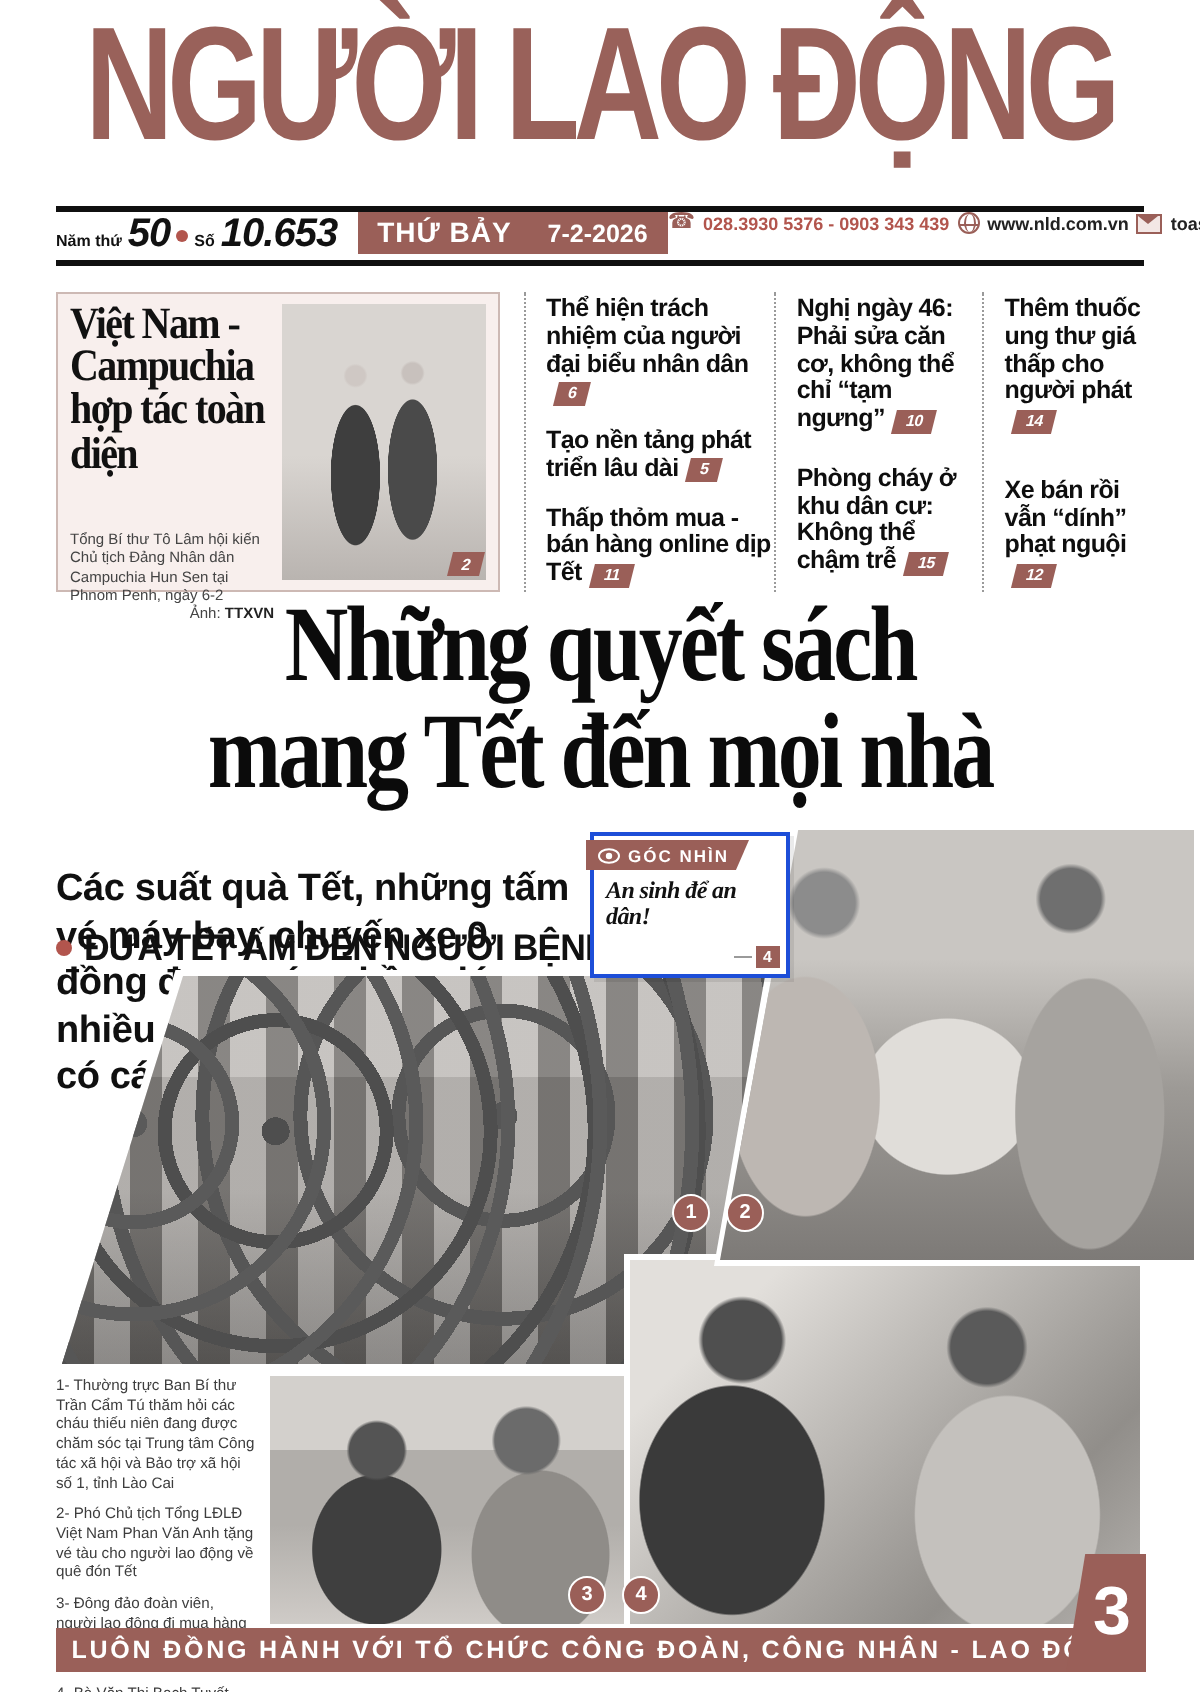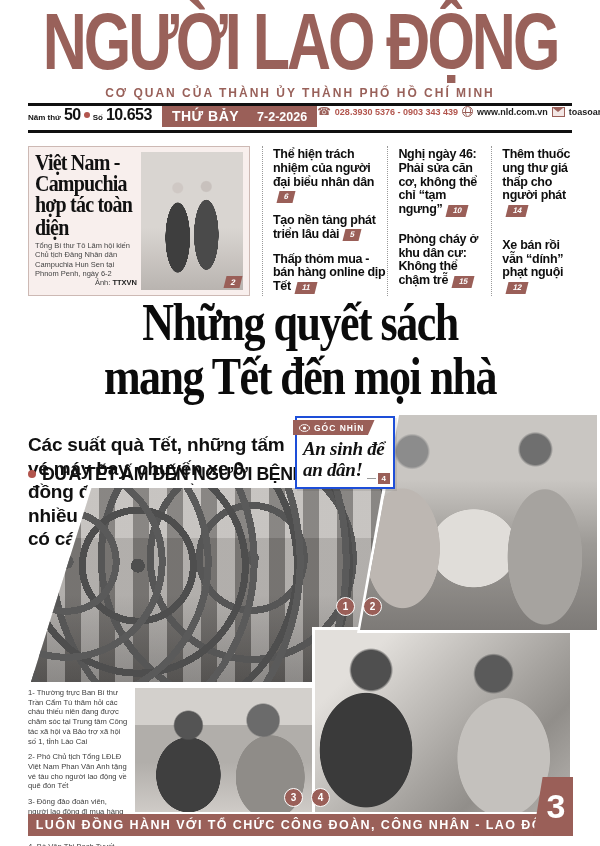--- a/index.html
+++ b/index.html
@@ -12,21 +12,21 @@
         transform:scale(1.0,1.32);transform-origin:center top;}
   .tagline{position:absolute;left:28px;top:86px;width:544px;text-align:center;
            font-weight:bold;font-size:12px;letter-spacing:2px;}
 
   
   .infobar{position:absolute;left:28px;top:103px;width:544px;height:24px;
            border-top:3px solid #101010;border-bottom:3px solid #101010;
            display:flex;align-items:flex-start;}
   .issue{display:flex;align-items:baseline;gap:3px;white-space:nowrap;}
   .issue .sm{font-weight:bold;font-size:8px;}
-  .issue .big{font-weight:bold;font-size:16px;letter-spacing:-0.5px;}
+  .issue .big{font-weight:bold;font-size:20px;letter-spacing:-0.5px;font-style:italic;}
   .issue .dot{width:6px;height:6px;border-radius:50%;display:inline-block;align-self:center;}
   .datebox{color:#fff;font-weight:bold;padding:2px 10px 3px 10px;margin-left:10px;
            font-size:14px;letter-spacing:0.5px;white-space:nowrap;}
   .datebox .d2{font-weight:bold;font-size:12.5px;margin-left:18px;letter-spacing:0;}
   .contact{margin-left:auto;display:flex;align-items:center;gap:4px;white-space:nowrap;}
   .contact .glyph{font-size:11px;line-height:1;}
   .contact .phone-num{font-weight:bold;font-size:9px;}
   .contact .txt{font-weight:bold;font-size:9px;color:#222;}
   .globe{width:9px;height:9px;border:1.2px solid #9a5f58;border-radius:50%;position:relative;display:inline-block;}
   .globe:before{content:"";position:absolute;left:0;right:0;top:50%;border-top:1px solid #9a5f58;}
@@ -36,21 +36,21 @@
   .mail:before{content:"";position:absolute;left:0;top:0;border-left:5.5px solid transparent;
                border-right:5.5px solid transparent;border-top:4px solid #9a5f58;}
 
   
   .hband{position:absolute;left:28px;top:146px;width:544px;height:150px;display:flex;}
   .feature{width:222px;min-width:222px;background:#f8efed;border:1px solid #cdb9b4;
            display:flex;padding:5px 6px;box-sizing:border-box;position:relative;}
   .feature-text{width:102px;min-width:102px;padding-right:4px;}
   .feature-title{font-family:"Liberation Serif",serif;font-weight:bold;font-size:20px;
                  line-height:0.96;letter-spacing:-0.8px;transform:scaleY(1.12);transform-origin:left top;}
-  .feature-cap{margin-top:12px;font-size:7.5px;line-height:1.25;color:#444;}
+  .feature-cap{margin-top:36px;font-size:7.5px;line-height:1.25;color:#444;}
   .feature-credit{font-size:7.5px;color:#444;text-align:right;}
   .feature-credit b{color:#222;}
   .feature-photo{flex:1;position:relative;
       background:
         radial-gradient(circle at 36% 26%, #cfc8c4 0 4%, rgba(0,0,0,0) 5%),
         radial-gradient(circle at 64% 25%, #c8c1bd 0 4%, rgba(0,0,0,0) 5%),
         radial-gradient(ellipse 20% 42% at 36% 62%, #3e3e3e 0 60%, rgba(0,0,0,0) 61%),
         radial-gradient(ellipse 20% 42% at 64% 60%, #4a4a4a 0 60%, rgba(0,0,0,0) 61%),
         linear-gradient(180deg,#d9d5d1 0 55%,#b9b4b0 100%);}
   .pbadge{display:inline-block;color:#fff;font-weight:bold;font-size:8px;
@@ -78,21 +78,21 @@
   .kicker .ktxt{font-weight:bold;font-size:18.5px;letter-spacing:-0.5px;
                 transform:scaleX(0.96);transform-origin:left center;white-space:nowrap;}
 
   
   .opinion{position:absolute;left:295px;top:416px;width:96px;height:69px;background:#fff;
            border:2px solid #1d4ed8;box-shadow:2px 2px 0 rgba(0,0,0,0.08);z-index:7;}
   .op-tab{position:absolute;left:-4px;top:2px;height:15px;display:flex;align-items:center;gap:4px;
           color:#fff;font-weight:bold;font-size:8.5px;letter-spacing:1px;padding:0 10px 0 6px;
           clip-path:polygon(0 0,100% 0,92% 100%,0 100%);}
   .op-title{margin-top:21px;padding:0 6px;font-family:"Liberation Serif",serif;font-style:italic;
-            font-weight:bold;font-size:19px;line-height:1.08;letter-spacing:-0.3px;}
+            font-weight:bold;font-size:12px;line-height:1.08;letter-spacing:-0.3px;}
   .op-badge{position:absolute;right:3px;bottom:3px;display:flex;align-items:center;gap:2px;}
   .op-badge .line{width:9px;border-top:1px solid #9a9a9a;}
   .op-badge .pbadge{transform:none;padding:1px 4px;}
 
   
   .photo-wrap{position:absolute;background:#fff;}
   .photo{position:absolute;left:3px;top:3px;right:3px;bottom:3px;}
   .pA-wrap{left:357px;top:412px;width:243px;height:221px;clip-path:polygon(16% 0,100% 0,100% 100%,0 100%);z-index:5;}
   .pA{clip-path:polygon(16.5% 0,100% 0,100% 100%,0 100%);
       background:
@@ -144,21 +144,20 @@
          font-size:34px;display:flex;align-items:center;justify-content:center;padding-left:6px;box-sizing:border-box;}
 </style>
 </head>
 <body>
 
 <div class="page">
 
   <div class="masthead">
     <div class="logo" style="color:#99615a">NGƯỜI LAO ĐỘNG</div>
   </div>
-  <div class="tagline" style="color:#99615a">CƠ QUAN CỦA THÀNH ỦY THÀNH PHỐ HỒ CHÍ MINH</div>
 
   <div class="infobar">
     <div class="issue">
       <span class="sm">Năm thứ</span>
       <span class="big">50</span>
       <span class="dot" style="background:#b2554d"></span>
       <span class="sm">Số</span>
       <span class="big">10.653</span>
     </div>
     <div class="datebox" style="background:#9a5f58">

